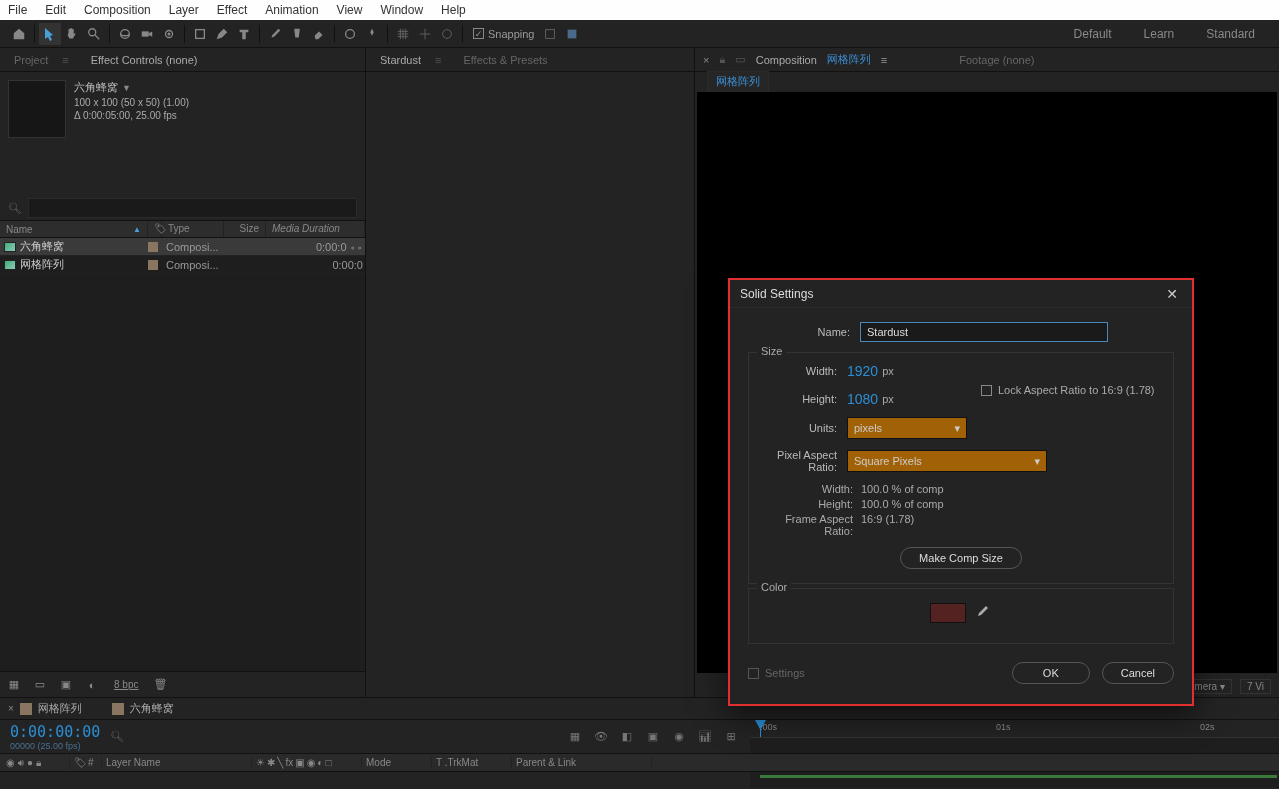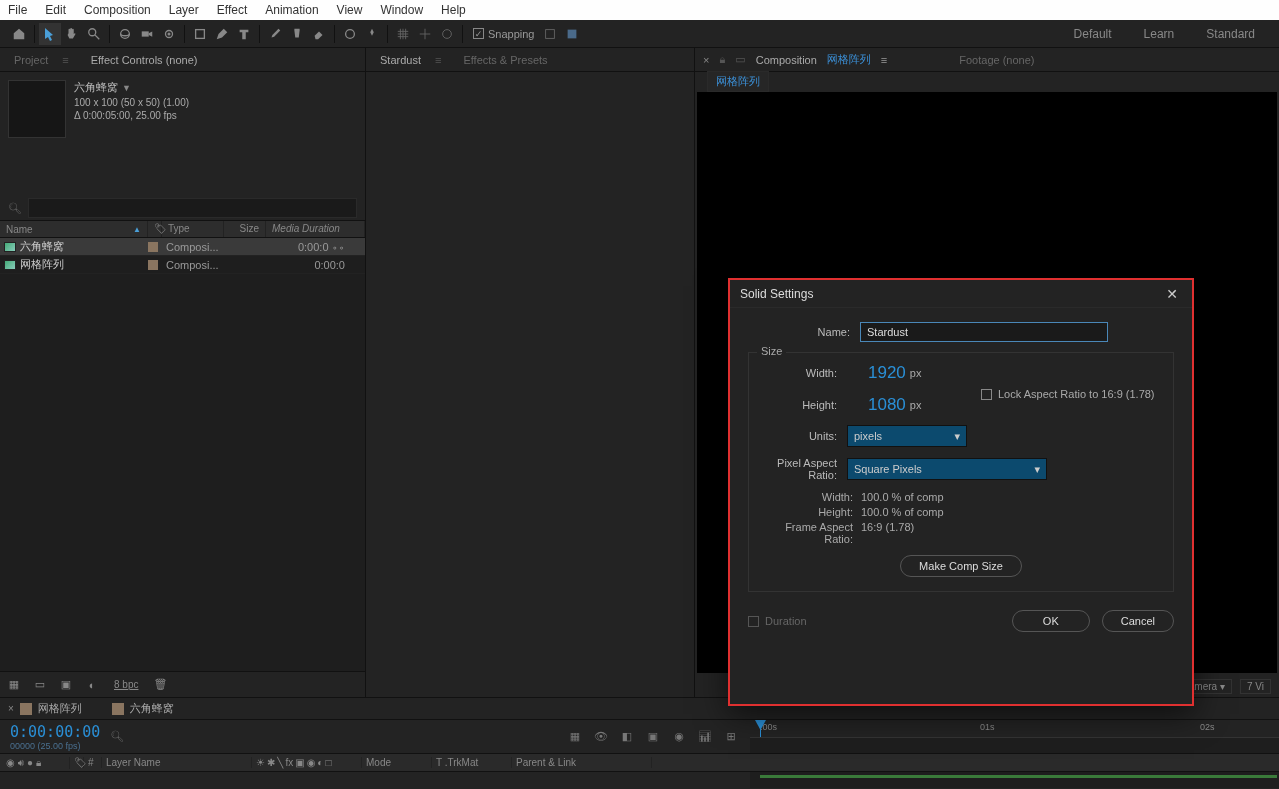--- a/index.html
+++ b/index.html
@@ -44,21 +44,21 @@
 .proj-header .col-size { width: 42px; text-align: right; }
 .proj-header .col-dur { flex: 1; font-style: italic; }
 
 .proj-list { background: #1e1e1e; flex:1; }
 .proj-row { display: flex; height: 18px; align-items: center; font-size: 11px; border-bottom: 1px solid #222; }
 .proj-row.selected { background: #3a3a3a; }
 .proj-row .col-name { width: 148px; display:flex; align-items:center; gap:4px; padding-left: 4px; color: #ccc; }
 .proj-row .col-label { width: 14px; }
 .proj-row .col-type { width: 62px; padding-left:4px; }
 .proj-row .col-size { width: 42px; }
-.proj-row .col-dur { flex: 1; text-align: right; padding-right: 20px; }
+.proj-row .col-dur { flex: 1; text-align: right; padding-right: 2px; }
 .comp-icon { width:12px; height:10px; background: linear-gradient(135deg,#4a7,#8cb); border: 1px solid #222; }
 .label-sw { width: 10px; height: 10px; background: #8a7560; }
 
 .proj-footer { height: 26px; background: #232323; border-top: 1px solid #111; display:flex; align-items:center; padding:0 6px; gap:10px; }
 .proj-footer .ficon { width:16px; height:16px; color:#888; display:flex;align-items:center;justify-content:center; cursor:pointer; }
 .proj-footer .bpc { font-size:10px; color:#888; padding:0 4px;text-decoration:underline; }
 
 
 .mid-panel { width: 330px; background: #232323; border-left: 1px solid #111; border-right: 1px solid #111; }
 
@@ -102,25 +102,25 @@
 .tl-track .green-bar { position:absolute; left:10px; right:2px; top:3px; height:3px; background:#3a7a3a; }
 
 
 .dialog { position: absolute; left: 728px; top: 278px; width: 466px; height: 428px; background: #232323; border: 2px solid #e03030; box-shadow: 0 8px 30px rgba(0,0,0,0.6); }
 .dlg-title { height: 28px; display:flex; align-items:center; padding: 0 10px; font-size: 12px; color: #ddd; background:#232323; border-bottom: 1px solid #2a2a2a; }
 .dlg-close { margin-left:auto; color:#ccc; font-size:14px; cursor:pointer; width:20px; text-align:center; }
 .dlg-body { padding: 14px 18px; }
 .dlg-row { display:flex; align-items:center; margin-bottom: 10px; }
 .dlg-label { width: 112px; text-align: right; padding-right: 10px; font-size: 11px; color: #bbb; }
 .dlg-input { background: #1a1a1a; border: 1px solid #4a87b8; color: #ddd; font-size: 11px; padding: 3px 6px; width: 248px; height:20px; }
-.dlg-value { color: #2a8fd6; font-size: 17px; margin-right: 4px; margin-left: 21px; }
+.dlg-value { color: #2a8fd6; font-size: 14px; margin-right: 4px; }
 .dlg-unit { color: #aaa; font-size: 11px; }
 .dlg-fieldset { border: 1px solid #333; margin-top: 4px; padding: 10px 6px 14px 6px; position:relative; }
 .dlg-legend { position:absolute; top:-8px; left:8px; background:#232323; padding:0 4px; font-size:11px; color:#aaa; }
-.dlg-select { background:#0c4a6e; border:1px solid #111; color:#ccc; font-size:11px; padding:3px 6px; height:22px; display:flex; align-items:center; }
+.dlg-select { background:#a16207; border:1px solid #111; color:#ccc; font-size:11px; padding:3px 6px; height:22px; display:flex; align-items:center; }
 .dlg-select.sm { width: 120px; }
 .dlg-select.lg { width: 200px; }
 .dlg-chevron { margin-left:auto; }
 .dlg-check { display:flex; align-items:center; gap:6px; font-size:11px; color:#aaa; margin-left: 20px; }
 .dlg-check .box { width:11px; height:11px; border:1px solid #888; }
 .dlg-info-row { display:flex; font-size:11px; color:#aaa; margin-bottom: 3px; }
 .dlg-info-row .l { width: 106px; text-align:right; padding-right:8px; }
 .dlg-btn { background:#232323; border:1px solid #555; border-radius:12px; color:#ddd; font-size:11px; padding: 4px 18px; cursor:pointer; }
 .dlg-btn-row { display:flex; gap:12px; justify-content:flex-end; margin-top: 18px; align-items:center; }
 .dlg-preview { display:flex; align-items:center; gap:6px; font-size:11px; color:#666; margin-right:auto; }
@@ -392,21 +392,21 @@
           <div class="ticon">▣</div>
           <div class="ticon">◉</div>
           <div class="ticon">📊︎</div>
           <div class="ticon">⊞</div>
         </div>
       </div>
     </div>
     <div class="tl-right">
       <div class="tl-ruler">
         <span class="tick" style="left:10px">:00s</span>
-        <span class="tick" style="left:230px">01s</span>
+        <span class="tick" style="left:246px">01s</span>
         <span class="tick" style="left:450px">02s</span>
         <div class="playhead"></div>
       </div>
     </div>
   </div>
   <div class="tl-cols">
     <div class="tcol" style="width:70px;display:flex;gap:3px;padding-left:6px">
       <span>◉</span>
       <span>🔊︎</span>
       <span>●</span>
@@ -496,23 +496,34 @@
         <div class="dlg-info-row">
             <div class="l">Frame Aspect Ratio:</div>
             <div>16:9 (1.78)</div>
           </div>
       </div>
       <div style="text-align:center;margin-top:10px">
         <button class="dlg-btn">Make Comp Size</button>
       </div>
     </div>
 
+    <div class="dlg-fieldset" style="height:56px">
+      <div class="dlg-legend">Color</div>
+      <div style="display:flex;justify-content:center;align-items:center;margin-top:4px">
+        <div class="color-swatch"></div>
+        <div class="eyedropper">
+          <svg width="16" height="16" viewBox="0 0 16 16" fill="#aaa">
+              <path d="M12 2l2 2-7 7-3 1 1-3zM2 14h3"></path>
+            </svg>
+        </div>
+      </div>
+    </div>
 
     <div class="dlg-btn-row">
       <div class="dlg-preview">
         <div class="box" style="width:11px;height:11px;border:1px solid #555"></div>
-        <span>Duration</span>
+        <span>Settings</span>
       </div>
       <button class="dlg-btn" style="padding:4px 30px">OK</button>
       <button class="dlg-btn">Cancel</button>
     </div>
   </div>
 </div>
 
 </body></html>

